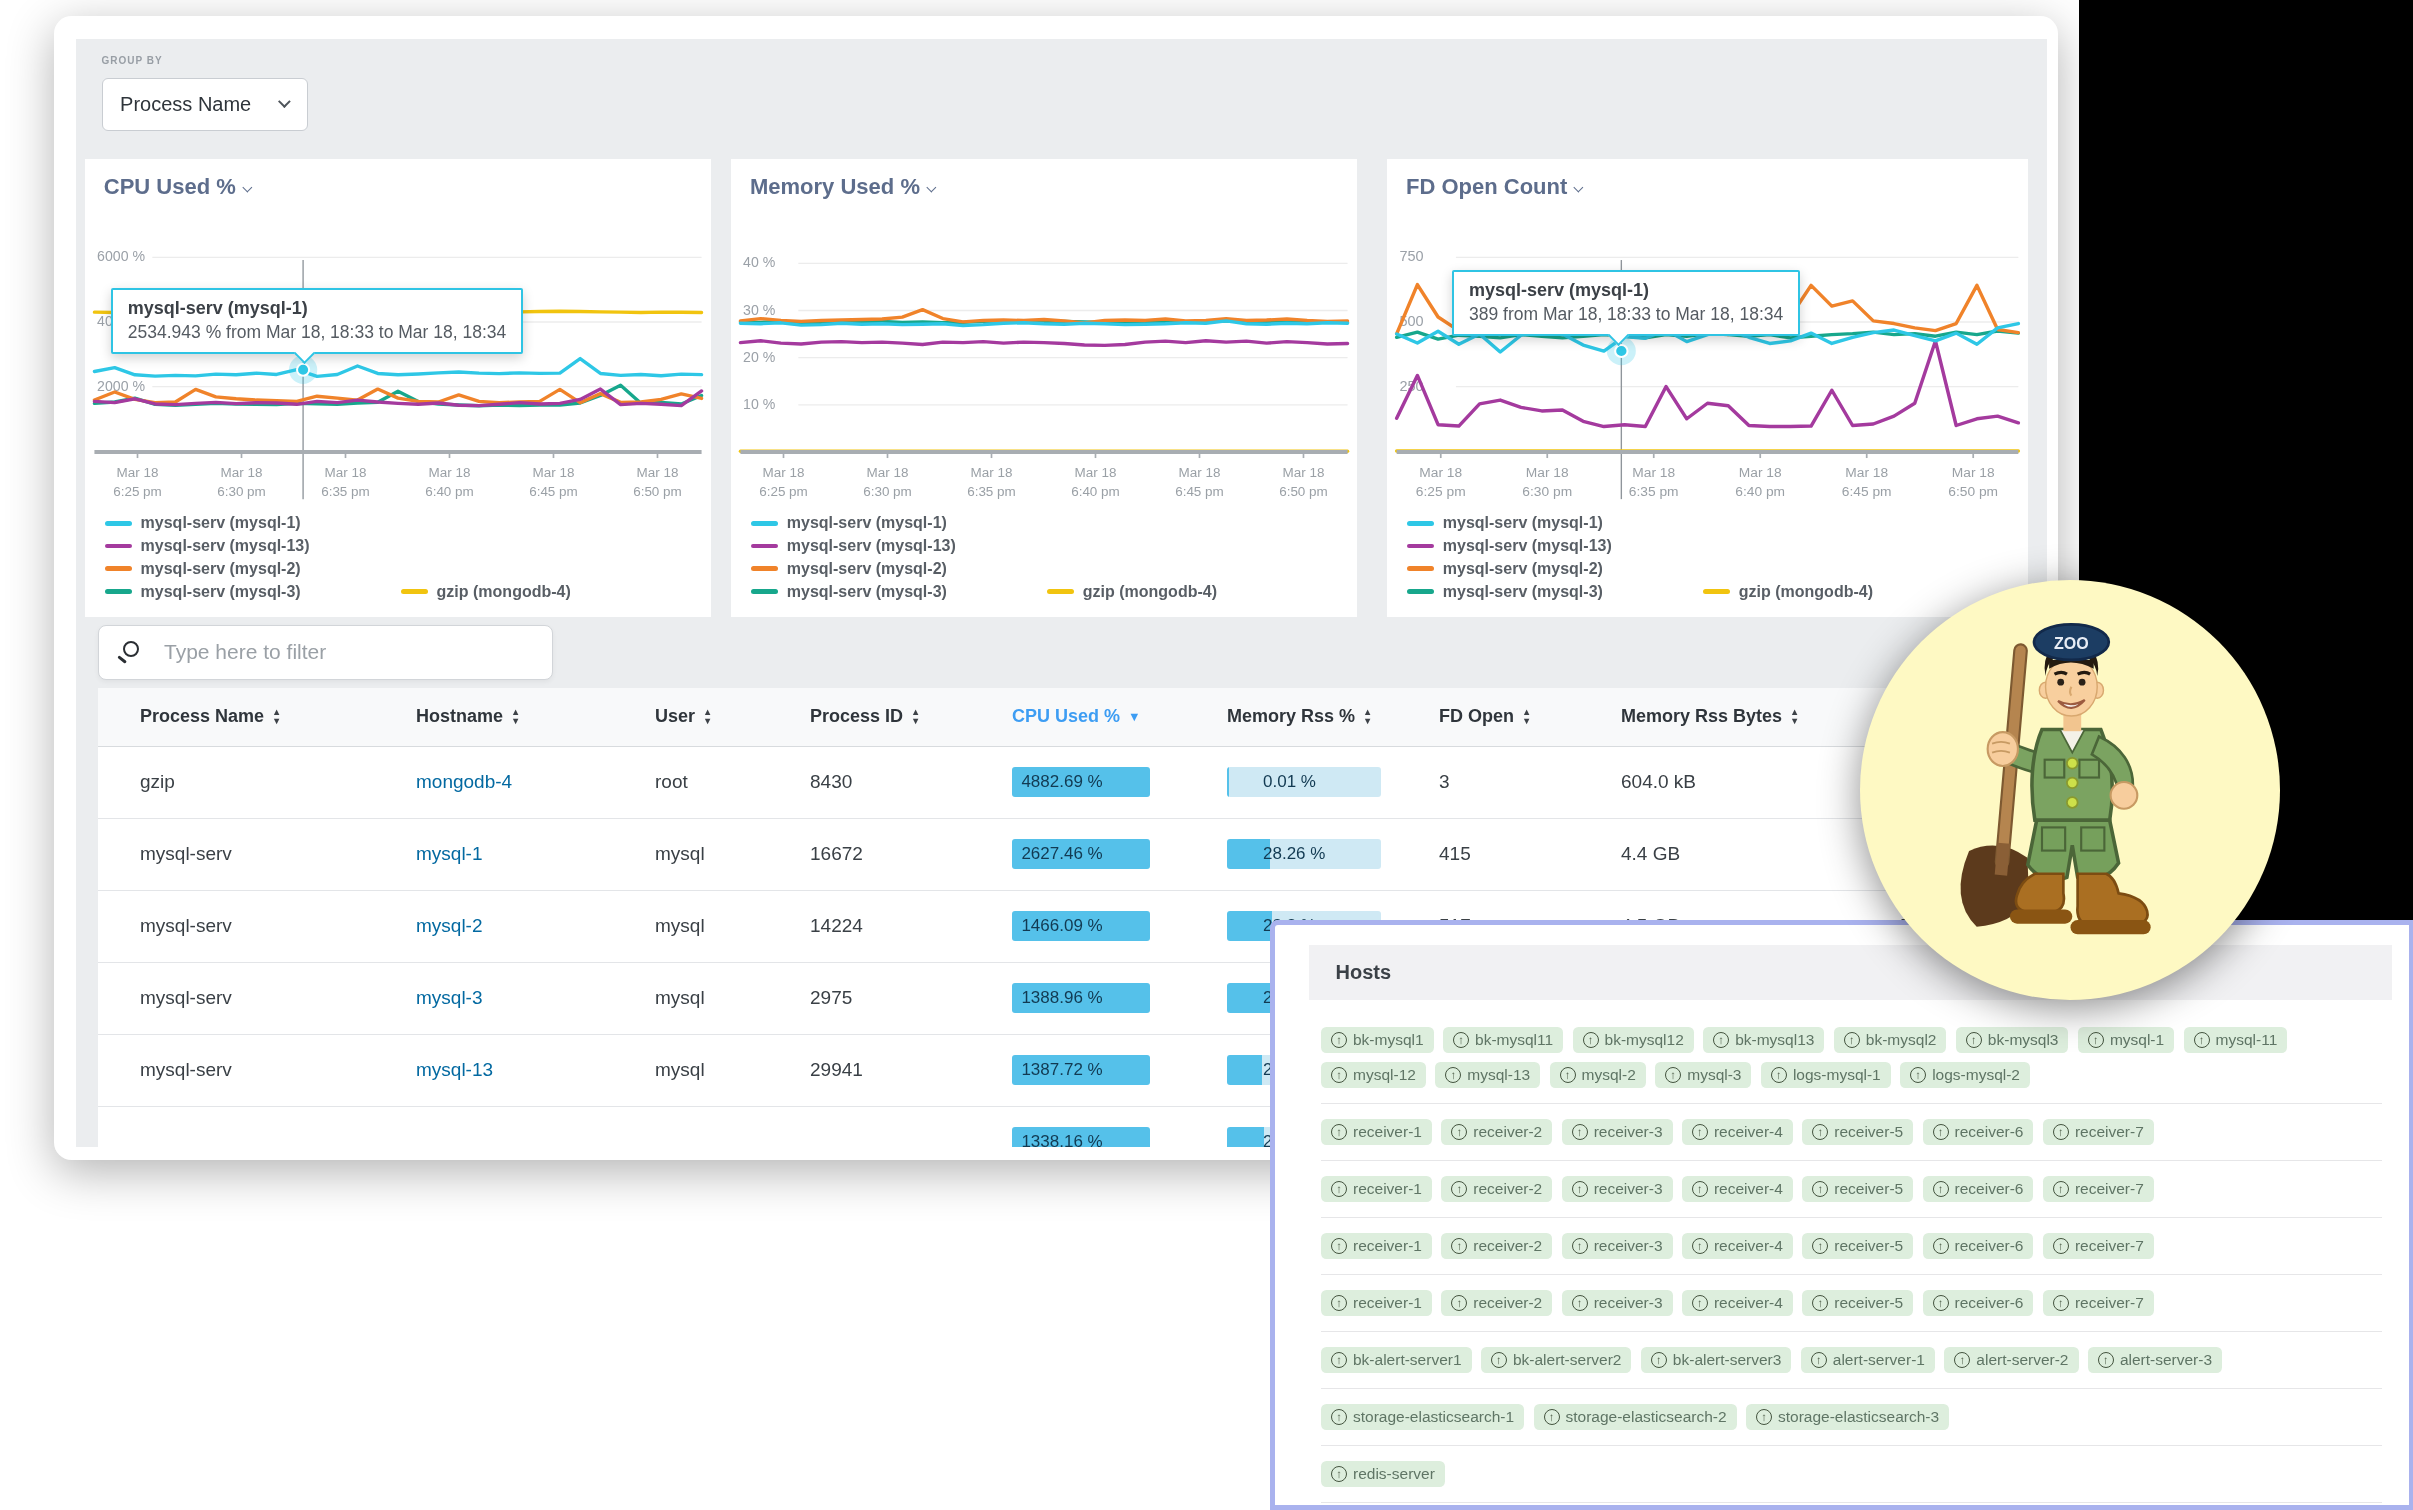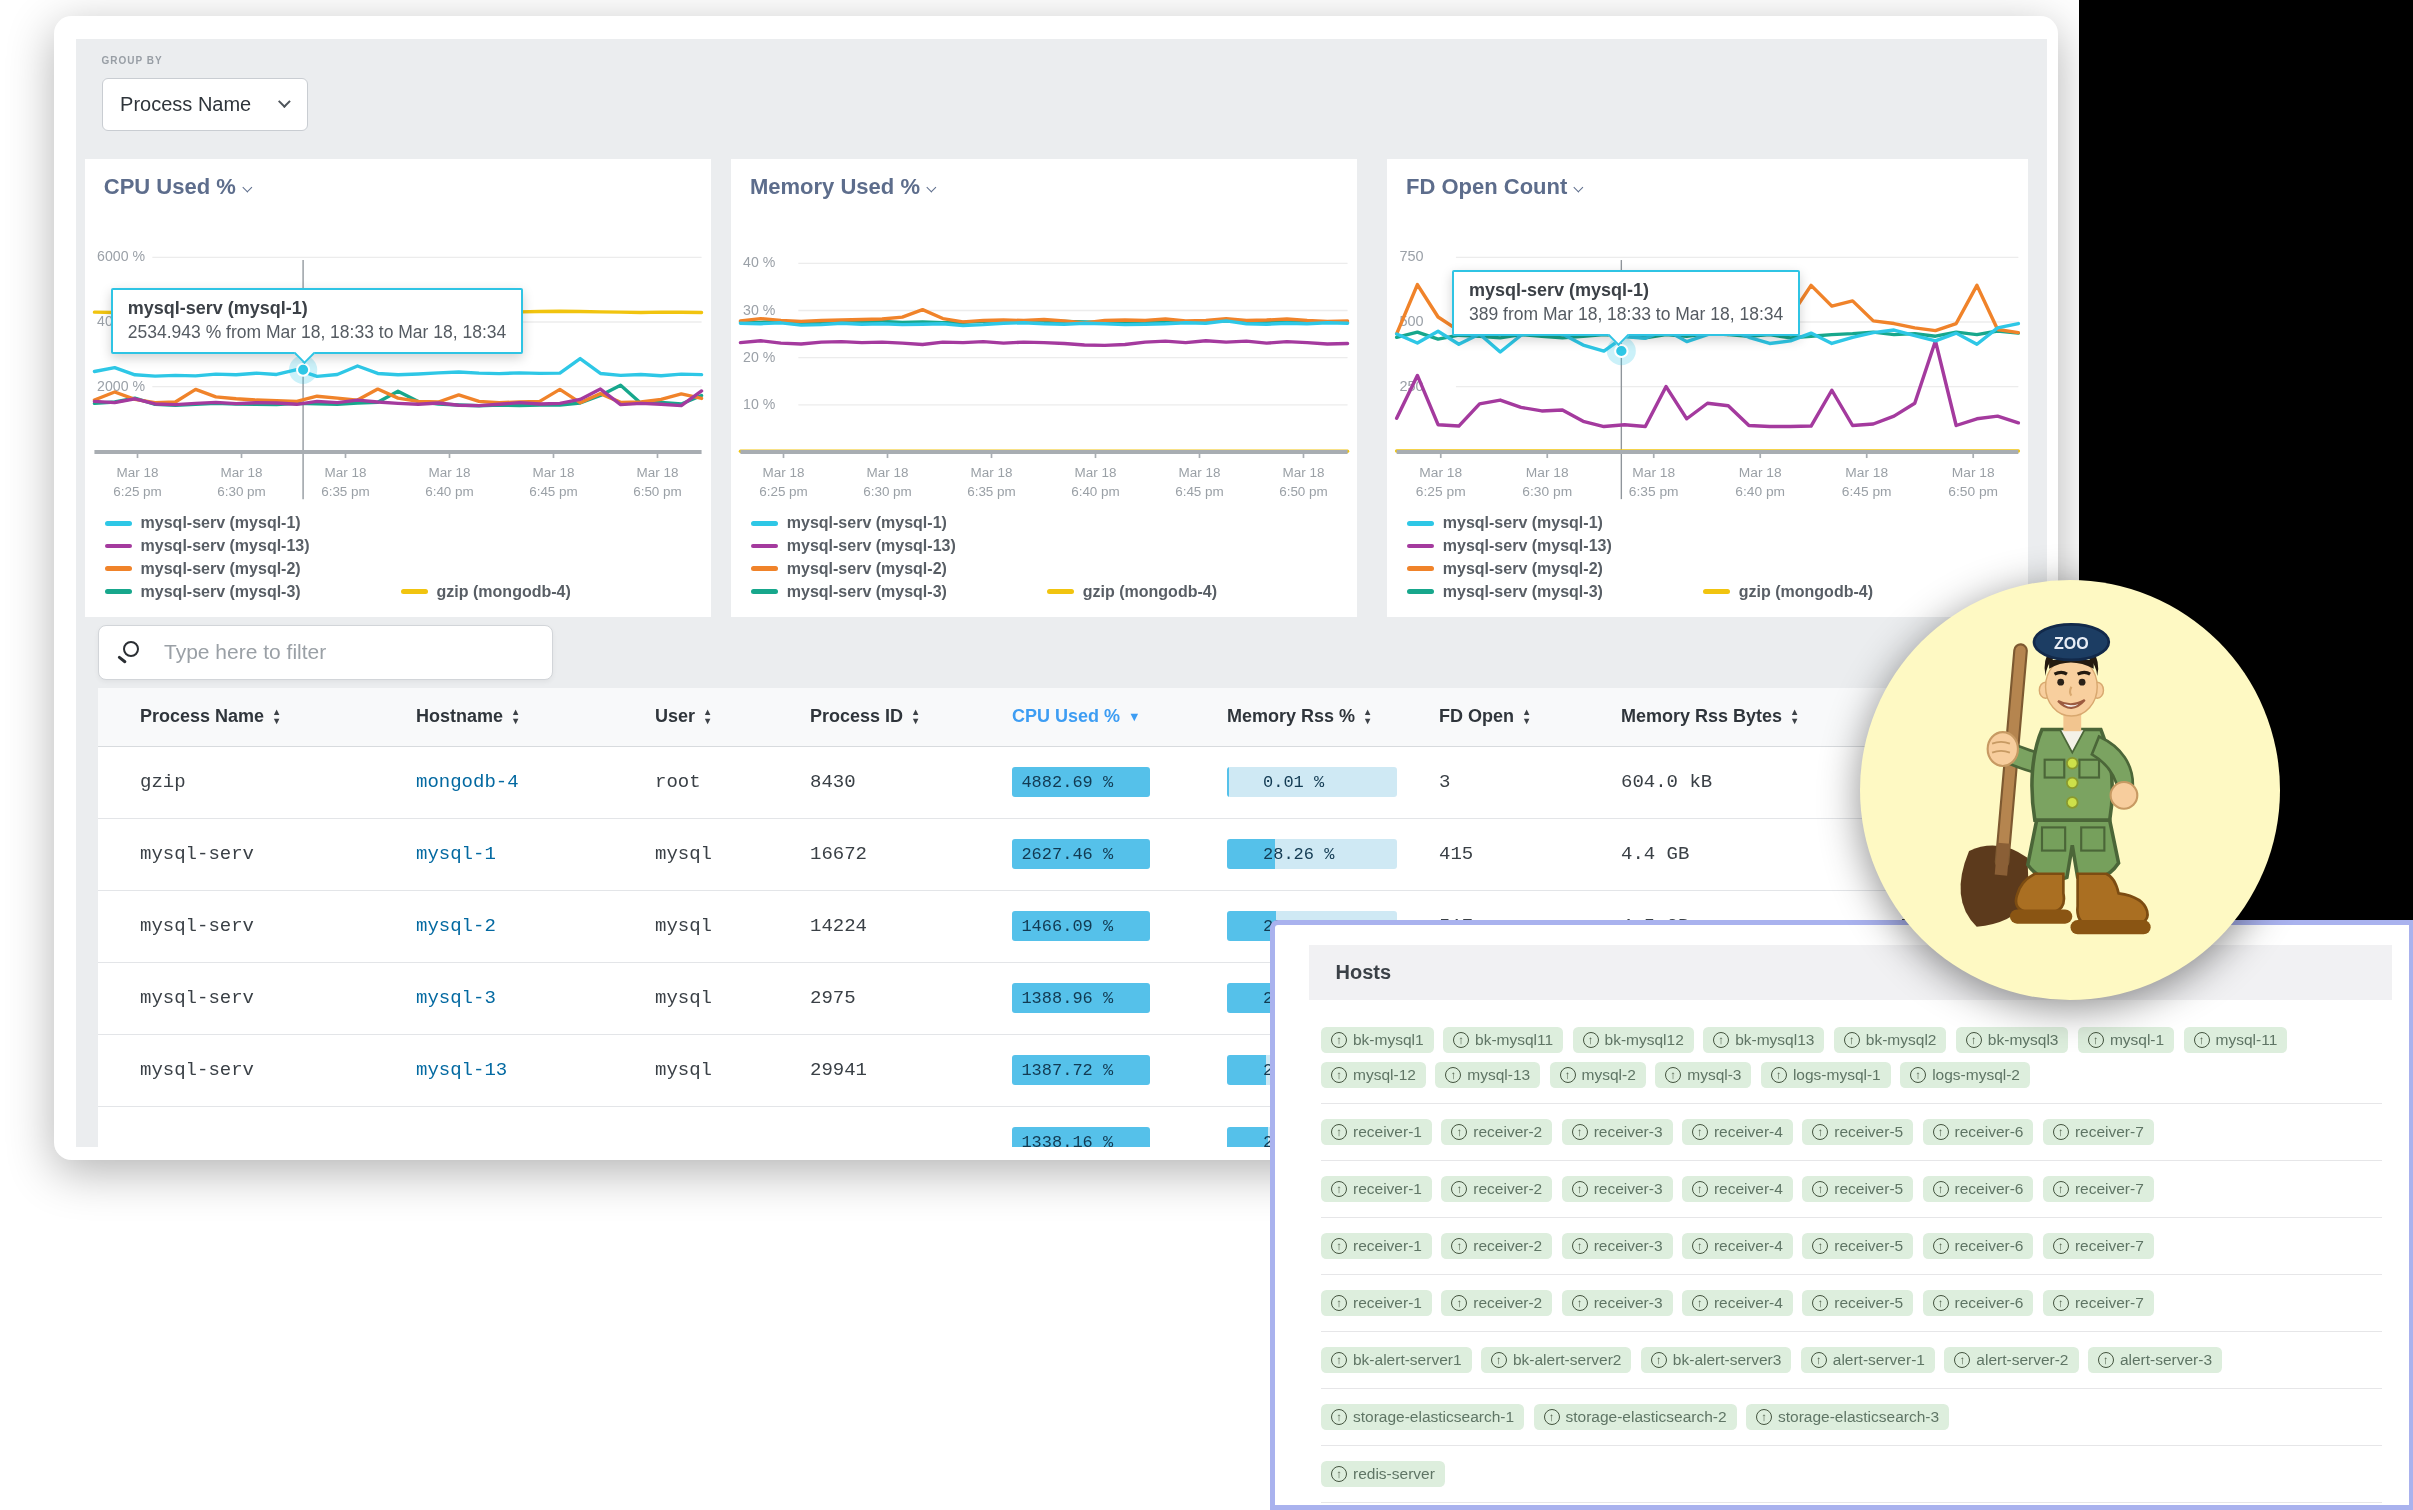--- a/index.html
+++ b/index.html
@@ -63,25 +63,25 @@
   .table { position:absolute; left:22px; top:649px; width:1971px; height:459px; background:#fff; overflow:hidden; }
   .tr { display:grid; grid-template-columns:276px 239px 155px 202px 215px 212px 182px 279px 1fr;
         align-items:center; }
   .thead { height:59px; background:#f8f9fa; border-bottom:1.3px solid #d8dbde; }
   .th { font-size:18px; font-weight:bold; color:#2f353b; padding-left:42px; display:flex; align-items:center; cursor:pointer; }
   .th.active { color:#3d9df3; }
   .sorters { display:inline-flex; flex-direction:column; margin-left:8px; font-size:9.4px;
              line-height:8.8px; color:#3d4248; }
   .arrow-active { margin-left:8px; font-size:12.8px; color:#3d9df3; }
   .trow { height:72px; border-bottom:0.7px solid #e3e5e8; font-size:19px; color:#3a4046; }
-  .trow > div { padding-left:42px;font-family:Liberation Mono, monospace; }
+  .trow > div { padding-left:42px; }
   .hostlink { color:#0369a1; cursor:pointer; }
   .badge { display:inline-block; padding:5.4px 9.4px; font-size:17px; color:#123a52; border-radius:3px; white-space:nowrap; }
   .badge.cpu { width:138px; background:#55c1ea; }
-  .badge.mem { width:170px;padding-left:36px; }
+  .badge.mem { width:154px;padding-left:36px; }
 
   
   .hosts { position:absolute; left:1270px; top:920px; width:1144px; height:590px; background:#fff;
            border:5.4px solid #a9b2ee; border-radius:8px 0 0 0; z-index:4; overflow:hidden;padding-left:16px; }
   .hosts-header { margin:20px 17.5px 0 17.5px; height:55px; background:#f1f1f3; display:flex; align-items:center; }
   .hosts-title { font-size:20px; font-weight:bold; color:#3b4147; padding-left:27px; }
   .tag-groups { padding:6.7px 27px 0 30px; }
   .tag-group { padding:15px 0; border-top:1.3px solid #e6e6e8; }
   .tag-group:first-child { border-top:none; margin-top:5.4px; }
   .tag-group:last-child { border-bottom:1.3px solid #e6e6e8; }

